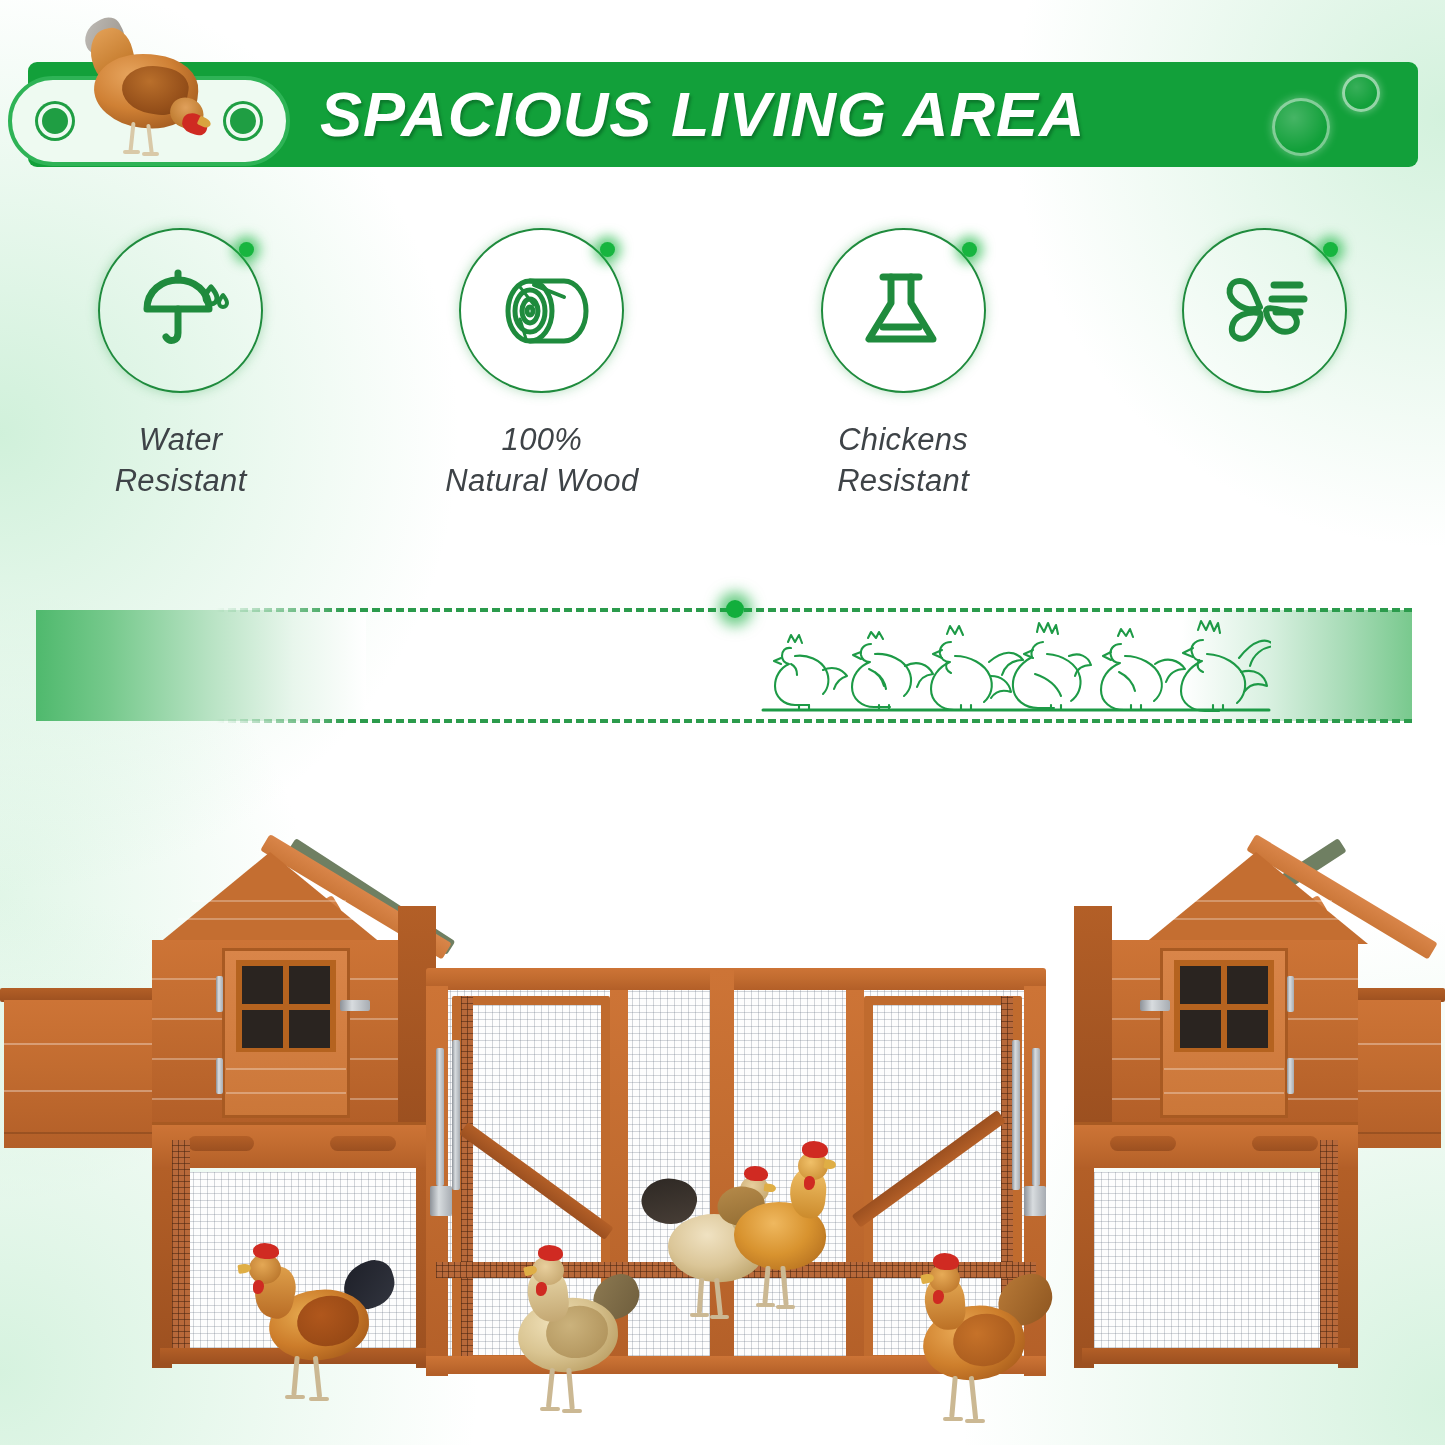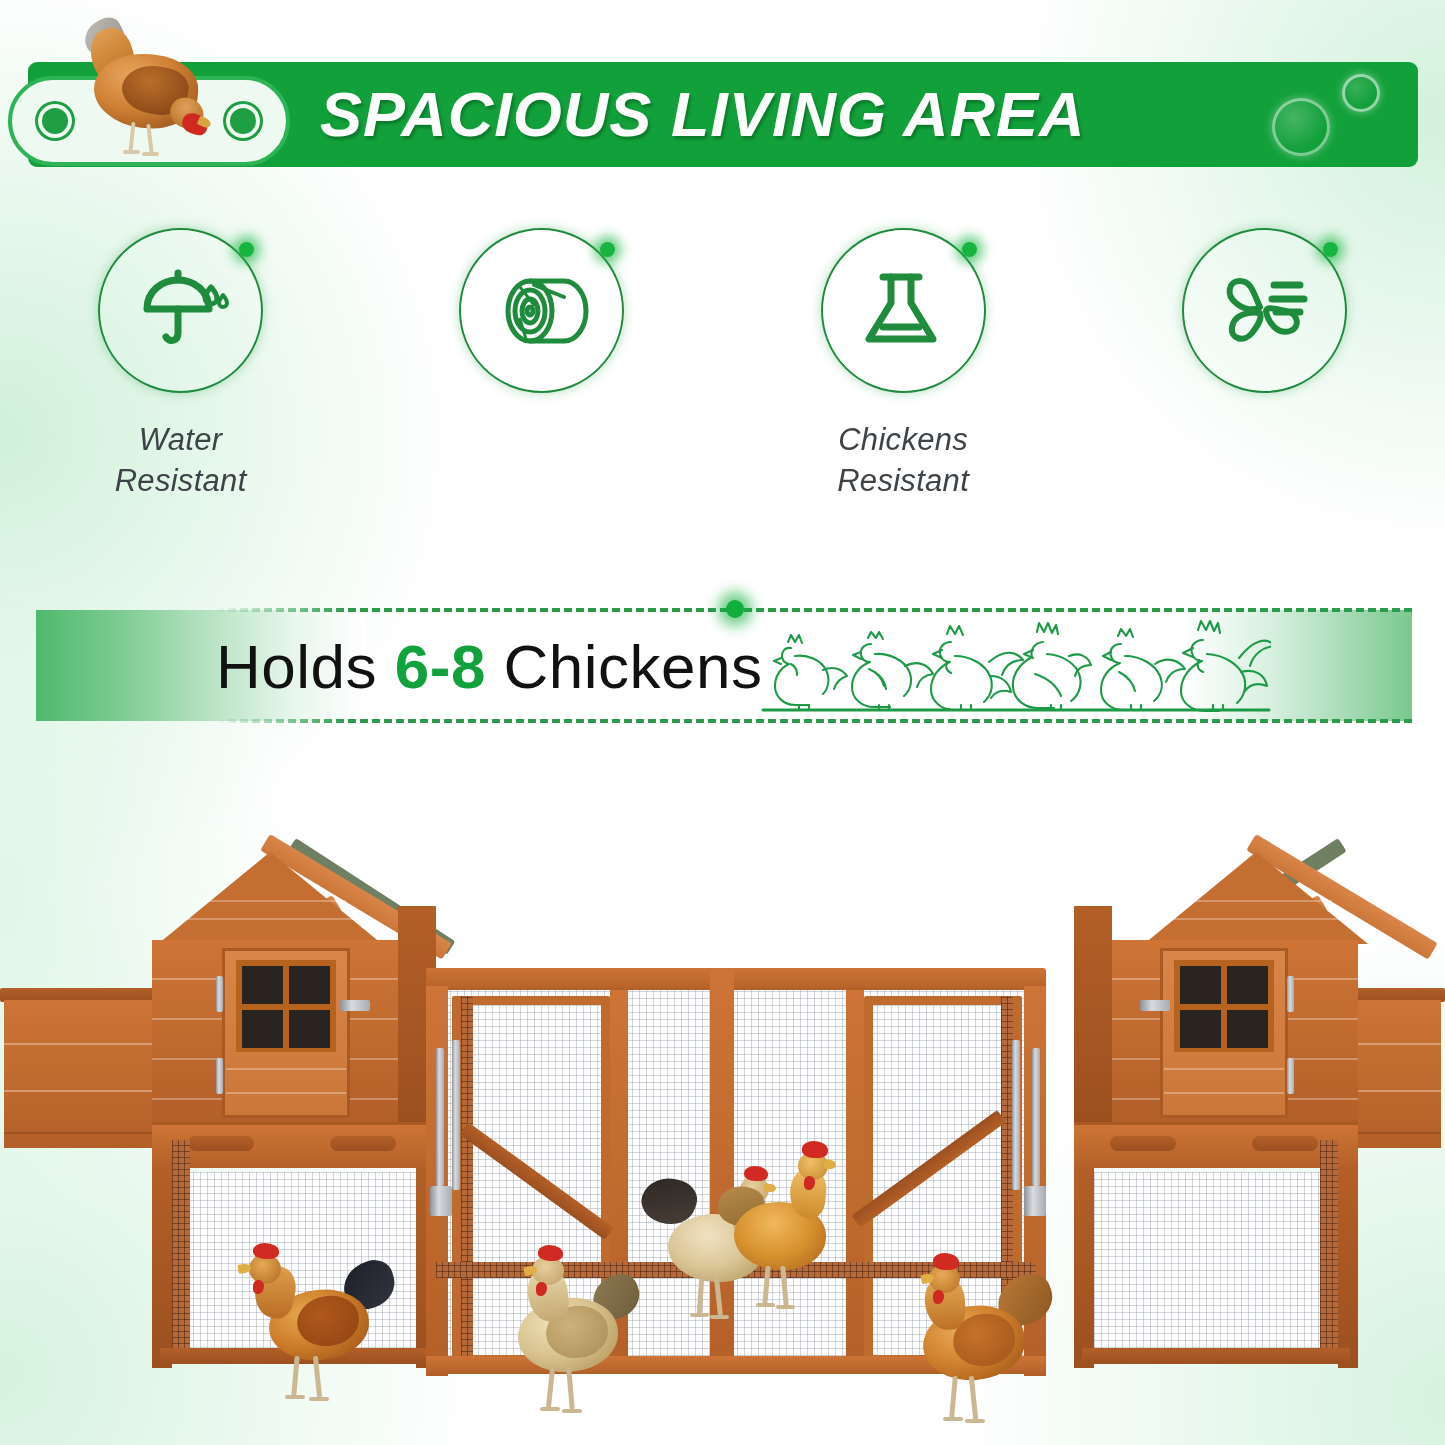--- a/index.html
+++ b/index.html
@@ -232,20 +232,24 @@
         <path d="M40 22 L74 22 A22 30 0 0 1 74 82 L40 82"></path>
         <ellipse cx="40" cy="52" rx="22" ry="30"></ellipse>
         <ellipse cx="40" cy="52" rx="15" ry="21"></ellipse>
         <ellipse cx="40" cy="52" rx="8" ry="12"></ellipse>
         <ellipse cx="40" cy="52" rx="3" ry="4"></ellipse>
         <path d="M44 26 L74 38" stroke-width="4"></path>
         <path d="M36 80 L30 60" stroke-width="3"></path>
         <path d="M30 28 L44 46" stroke-width="3"></path>
       </svg>
     </div>
+    <div class="feature-label">
+      <span>100%</span><br>
+      <span>Natural Wood</span>
+    </div>
   </div>
 
   <div class="feature">
     <div class="feature-circle">
       <div class="feature-glow"></div>
       <svg width="96" height="96" viewBox="0 0 96 96" fill="none" stroke="#1f8b3d" stroke-width="7" stroke-linecap="round" stroke-linejoin="round">
         <path d="M36 14 L36 40 L14 76 L78 76 L56 40 L56 14"></path>
         <path d="M28 14 L64 14"></path>
         <path d="M28 64 L64 64"></path>
       </svg>
@@ -272,21 +276,20 @@
 
 </div>
 
 <div class="holds">
   <div class="holds-grad-left"></div>
   <div class="holds-grad-right"></div>
   <div class="holds-line top"></div>
   <div class="holds-line bot"></div>
   <div class="holds-glow"></div>
 
-  <div class="holds-text"><span>Holds </span><span class="num">6-8</span><span> Chickens</span></div>
 
   <svg class="holds-chickens" viewBox="0 0 510 104" fill="none" stroke="#1d9a46" stroke-width="2.1" stroke-linecap="round" stroke-linejoin="round">
     <line x1="2" y1="96" x2="508" y2="96" stroke-width="3"></line>
 
     <g>
       <path d="M30 34 c-6 -1 -9 3 -9 8 c0 4 3 7 7 8 c-9 4 -14 13 -14 22 c0 11 9 19 20 19 l14 0"></path>
       <path d="M34 42 c12 -2 26 4 31 14 c4 8 3 18 -3 24"></path>
       <path d="M62 56 c9 -4 18 -2 24 6 c-7 2 -11 7 -13 13"></path>
       <path d="M27 28 l3 -7 l4 7 l4 -7 l3 8"></path>
       <path d="M20 44 l-7 3 l7 3"></path>

